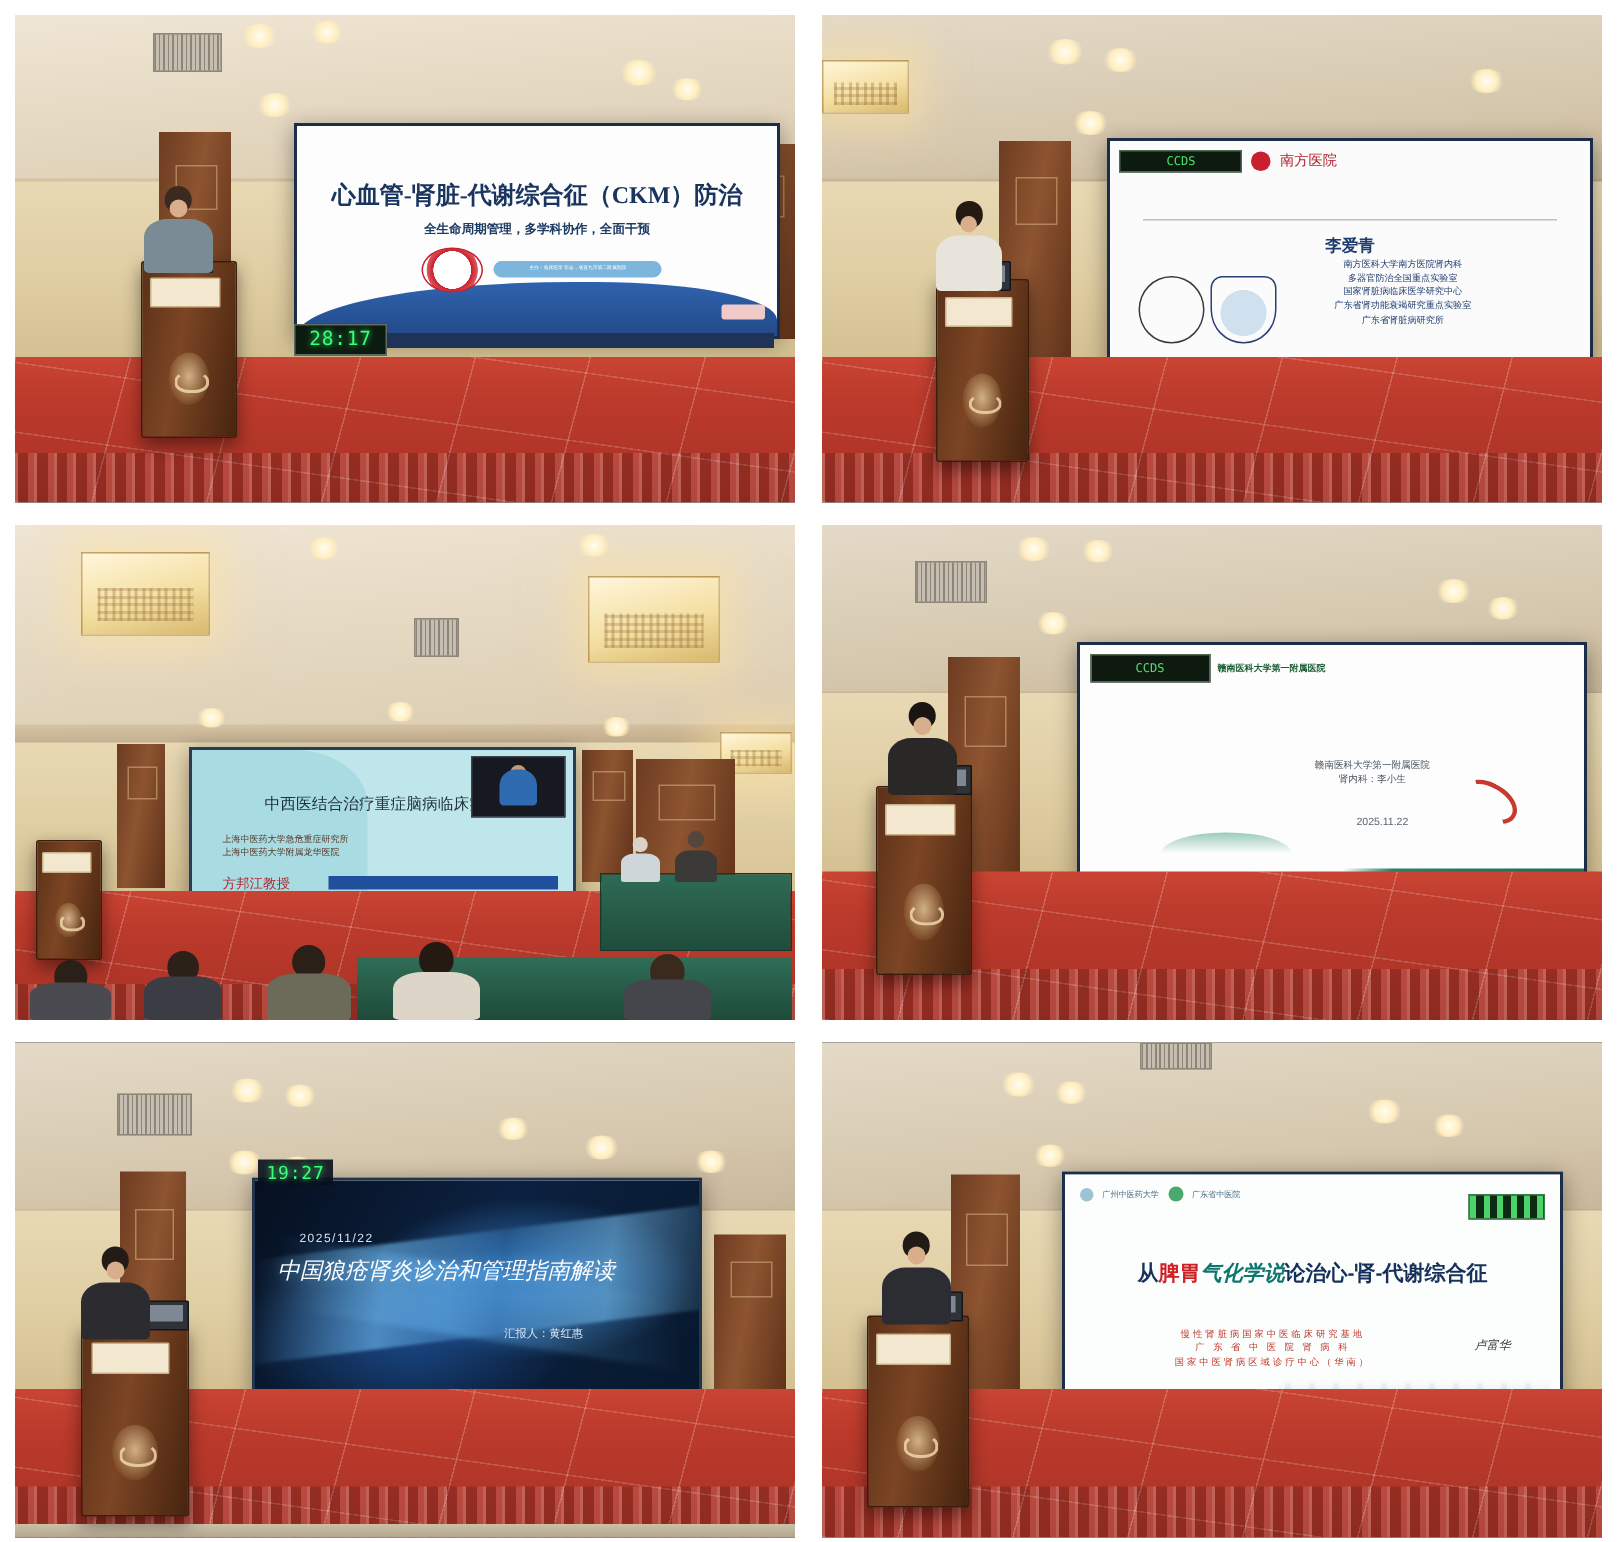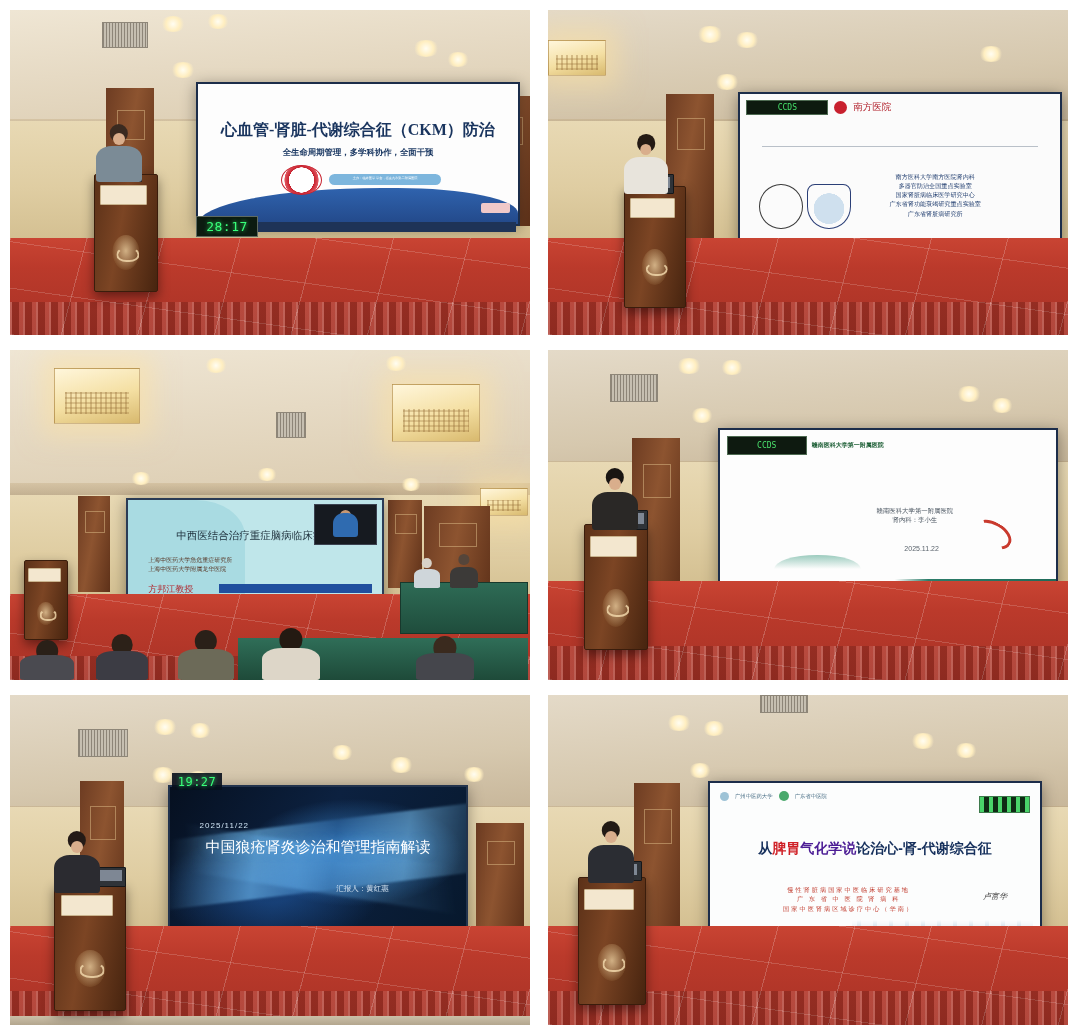--- a/index.html
+++ b/index.html
@@ -186,38 +186,38 @@
       radial-gradient(ellipse at 34% 66%,rgba(40,110,200,.40) 0 9%,transparent 40%),
       linear-gradient(120deg,#061020 0%,#0c2140 45%,#07182c 100%);}
   .s5 .dna{position:absolute;left:-6%;top:22%;width:118%;height:44%;
     background:linear-gradient(104deg,rgba(90,180,245,0) 6%,rgba(120,200,255,.55) 30%,
       rgba(70,150,230,.22) 52%,rgba(130,205,255,.50) 72%,rgba(80,160,235,0) 96%);
     filter:blur(1.2px);transform:rotate(-7deg);}
   .s5 .dna2{position:absolute;left:-4%;top:38%;width:112%;height:30%;
     background:linear-gradient(74deg,rgba(90,180,245,0) 10%,rgba(110,190,250,.38) 42%,
       rgba(80,160,235,0) 88%);filter:blur(1.6px);transform:rotate(9deg);}
   .s5 .date{position:absolute;left:10%;top:22%;color:#cfe4f5;letter-spacing:1px;}
-  .s5 .title{position:absolute;left:5%;right:5%;top:33%;text-align:center;color:#ffffff;
-    text-shadow:0 0 8px rgba(110,190,255,.55);}
+  .s5 .title{position:absolute;left:5%;right:5%;top:33%;text-align:left;color:#ffffff;
+    text-shadow:0 0 8px rgba(110,190,255,.55);font-style:italic;}
   .s5 .rep{position:absolute;left:40%;right:10%;top:62%;text-align:center;color:#d8e6f3;}
   .s5 .footer{position:absolute;left:5%;bottom:5%;color:#5f86a8;}
 
   
   .s6{position:absolute;inset:0;background:#fcfdfd;}
   .s6 .hdr{position:absolute;left:3%;top:5%;display:flex;align-items:center;gap:6px;
     color:#4a6f86;}
   .s6 .dotg{width:10px;height:10px;border-radius:50%;background:#4aa96c;}
   .s6 .dotb{width:9px;height:9px;border-radius:50%;background:#9ec3d6;}
   .s6 .greenbox{position:absolute;right:3%;top:8%;width:15%;height:9%;
     background:#0f2a14;border:1px solid #3e7a4c;
     background-image:repeating-linear-gradient(90deg,#49d369 0 4px,#0f2a14 4px 9px);}
   .s6 .title{position:absolute;left:5%;right:5%;top:35%;text-align:center;font-weight:bold;}
   .s6 .title .c1{color:#16305c;}
   .s6 .title .c2{color:#cf2026;}
-  .s6 .title .c3{color:#4c1d95;}
+  .s6 .title .c3{color:#0f766e;font-style:italic;}
   .s6 .aff{position:absolute;left:10%;right:26%;top:62%;text-align:center;
     color:#c0392b;letter-spacing:2px;line-height:1.55;}
   .s6 .sig{position:absolute;right:10%;top:66%;color:#3a3a3a;font-style:italic;}
   .s6 .city{position:absolute;right:2%;bottom:0;width:55%;height:20%;
     background:
       linear-gradient(180deg,rgba(150,195,220,0),rgba(110,165,200,.75)),
       repeating-linear-gradient(90deg,transparent 0 5px,rgba(90,145,185,.55) 5px 9px,transparent 9px 16px);
     -webkit-mask-image:linear-gradient(180deg,transparent 18%,#000 72%);
             mask-image:linear-gradient(180deg,transparent 18%,#000 72%);}
 </style>
@@ -282,20 +282,21 @@
     <div class="woodpanel" style="left:118px;top:84px;width:48px;height:150px;"></div>
 
     <div class="screen" style="left:190px;top:82px;width:320px;height:148px;">
       <div class="s2">
         <div class="hdr">
           <div class="greenled" style="font-size:8px;">CCDS</div>
           <div class="nfcircle"></div>
           <div class="nflabel" style="font-size:9.5px;">南方医院</div>
         </div>
         <div class="rule"></div>
+        <div class="name" style="font-size:11px;">李爱青</div>
         <div class="aff" style="font-size:6.1px;">
           <div>南方医科大学南方医院肾内科</div>
           <div>多器官防治全国重点实验室</div>
           <div>国家肾脏病临床医学研究中心</div>
           <div>广东省肾功能衰竭研究重点实验室</div>
           <div>广东省肾脏病研究所</div>
         </div>
         <div class="badge b1"></div>
         <div class="badge b2"></div>
       </div>

